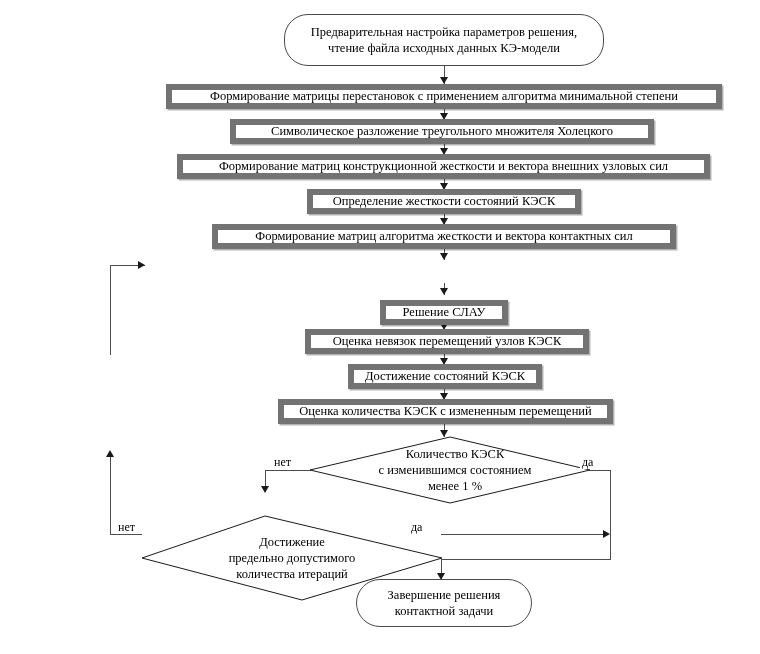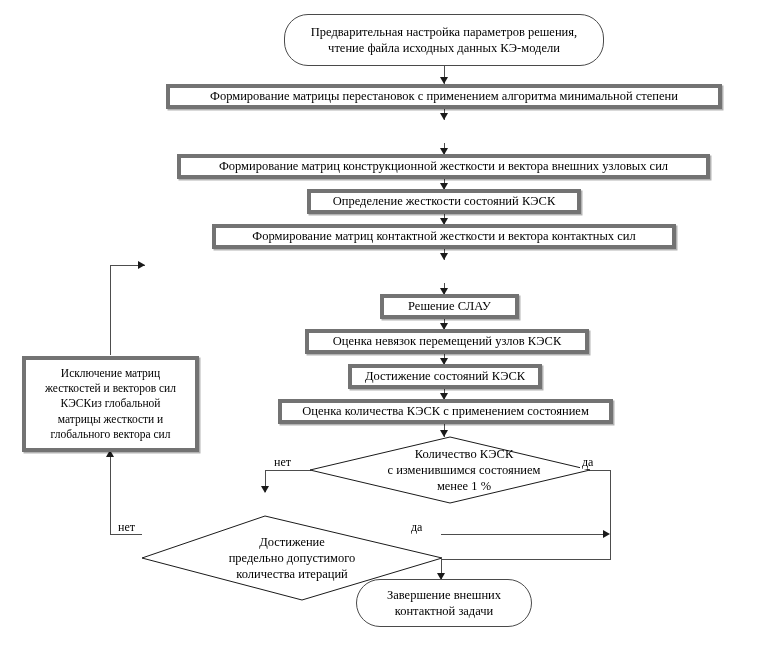--- a/index.html
+++ b/index.html
@@ -15,21 +15,21 @@
     position: relative;
     width: 760px;
     height: 654px;
     background: #ffffff;
     overflow: hidden;
   }
   .node {
     position: absolute;
     box-sizing: border-box;
     background: #ffffff;
-    border: 4px solid #737373;
+    border: 6px solid #737373;
     box-shadow: 1.5px 1.5px 0 rgba(0,0,0,0.30);
     display: flex;
     align-items: center;
     justify-content: center;
     text-align: center;
     font-size: 12.5px;
     line-height: 1.25;
     padding: 2px 6px;
     z-index: 3;
   }
@@ -51,21 +51,21 @@
   .diamond {
     position: absolute;
     z-index: 2;
   }
   .diamond svg {
     display: block;
     overflow: visible;
   }
   .diamond-label {
     position: absolute;
-    left: 14px;
+    left: 5px;
     top: 0;
     width: 100%;
     height: 100%;
     display: flex;
     align-items: center;
     justify-content: center;
     text-align: center;
     font-size: 12.5px;
     line-height: 1.3;
     pointer-events: none;
@@ -202,56 +202,52 @@
 
   <div class="node terminal multiline" style="left:284px; top:14px; width:320px; height:52px;">
     <span class="node-text">Предварительная настройка параметров решения,
 чтение файла исходных данных КЭ-модели</span>
   </div>
 
   <div class="node" style="left:166px; top:84px; width:556px; height:25px;">
     <span class="node-text">Формирование матрицы перестановок с применением алгоритма минимальной степени</span>
   </div>
 
+  <div class="node" style="left:230px; top:119px; width:424px; height:25px;">
+    <span class="node-text">Символическое разложение треугольного множителя Холецкого</span>
+  </div>
 
   <div class="node" style="left:177px; top:154px; width:533px; height:25px;">
     <span class="node-text">Формирование матриц конструкционной жесткости и вектора внешних узловых сил</span>
   </div>
 
   <div class="node" style="left:307px; top:189px; width:274px; height:25px;">
     <span class="node-text">Определение жесткости состояний КЭСК</span>
   </div>
 
   <div class="node" style="left:212px; top:224px; width:464px; height:25px;">
-    <span class="node-text">Формирование матриц контактной жесткости и вектора контактных сил</span>
-  </div>
-
-
-  <div class="node" style="left:380px; top:294px; width:139px; height:25px;">
+    <span class="node-text">Формирование матриц алгоритма жесткости и вектора контактных сил</span>
+  </div>
+
+
+  <div class="node" style="left:380px; top:300px; width:128px; height:25px;">
     <span class="node-text">Решение СЛАУ</span>
   </div>
 
   <div class="node" style="left:305px; top:329px; width:284px; height:25px;">
     <span class="node-text">Оценка невязок перемещений узлов КЭСК</span>
   </div>
 
   <div class="node" style="left:348px; top:364px; width:194px; height:25px;">
     <span class="node-text">Достижение состояний КЭСК</span>
   </div>
 
   <div class="node" style="left:278px; top:399px; width:335px; height:25px;">
-    <span class="node-text">Оценка количества КЭСК с применением состоянием</span>
-  </div>
-
-  <div class="node multiline" style="left:22px; top:356px; width:177px; height:96px; font-size:11.5px;">
-    <span class="node-text">Исключение матриц
-жесткостей и векторов сил
-КЭСКиз глобальной
-матрицы жесткости и
-глобального вектора сил</span>
-  </div>
+    <span class="node-text">Оценка количества КЭСК с измененным перемещений</span>
+  </div>
+
 
   <div class="node terminal multiline" style="left:356px; top:579px; width:176px; height:48px;">
-    <span class="node-text">Завершение внешних
+    <span class="node-text">Завершение решения
 контактной задачи</span>
   </div>
 
 </div>
 
 </body></html>

